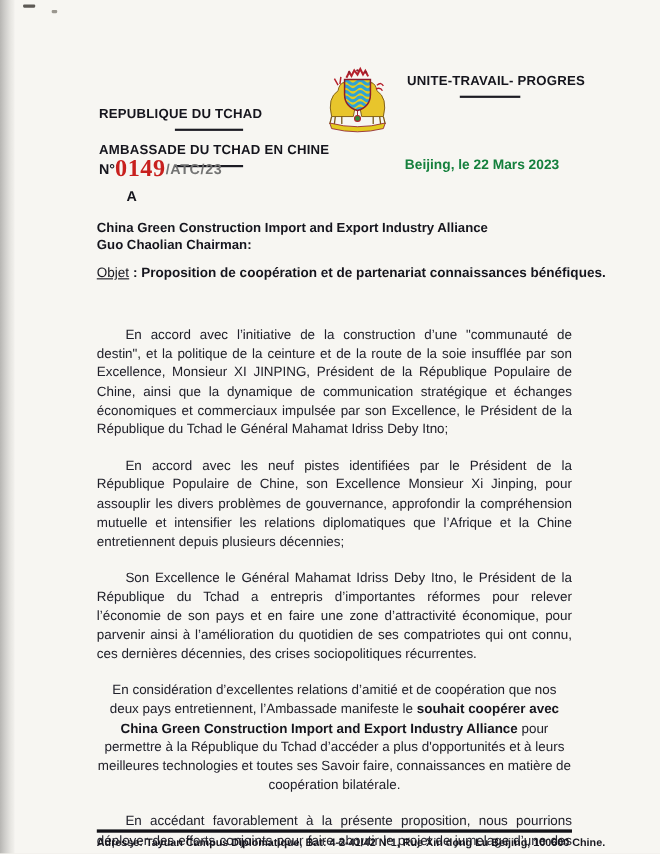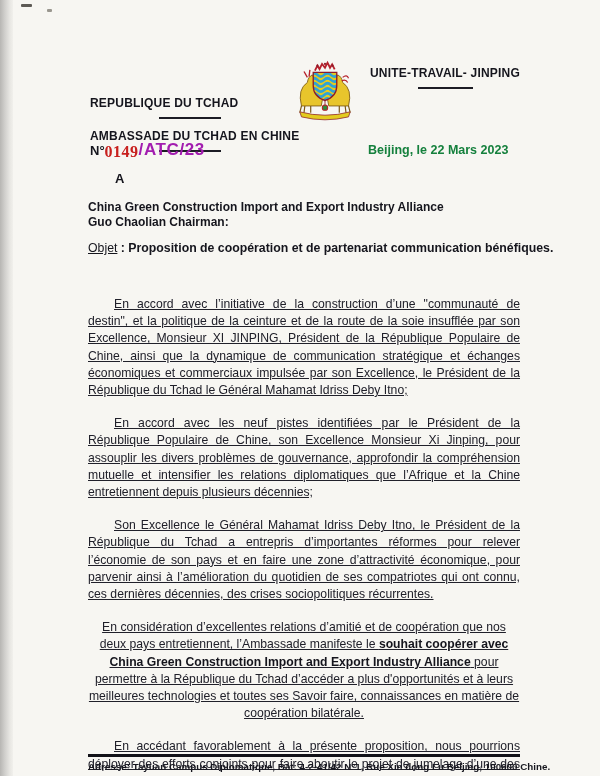--- a/index.html
+++ b/index.html
@@ -24,36 +24,36 @@
   .hdr-left{position:absolute;left:90px;top:66px;width:200px;margin-top:30px;}
   .hdr-line{font-size:12px;font-weight:bold;letter-spacing:.2px;color:#15151d;white-space:nowrap;}
   .rule{height:2px;background:#1c1c24;width:62px;margin:7px auto 10px auto;}
   .hdr-right{position:absolute;left:370px;top:66px;width:150px;text-align:left;}
   .arms{position:absolute;left:283px;top:58px;width:84px;height:64px;}
 
   
   .ref-row{position:absolute;left:90px;top:134px;width:428px;}
   .ref-no{position:absolute;left:0;top:6px;white-space:nowrap;}
   .ref-prefix{font-size:13px;font-weight:bold;color:#15151d;}
-  .ref-number{font-family:"Liberation Serif","DejaVu Serif",serif;font-size:16px;font-weight:bold;color:#c8201e;letter-spacing:.5px;vertical-align:-2px;}
-  .ref-suffix{font-size:17px;font-weight:bold;color:#a21caf;letter-spacing:.6px;margin-top:20px;}
+  .ref-number{font-family:"Liberation Serif","DejaVu Serif",serif;font-size:22px;font-weight:bold;color:#c8201e;letter-spacing:.5px;vertical-align:-2px;}
+  .ref-suffix{font-size:13px;font-weight:bold;color:#737373;letter-spacing:.6px;margin-top:20px;}
   .ref-date{position:absolute;left:278px;top:9px;font-size:12.5px;font-weight:bold;color:#15803d;white-space:nowrap;}
 
   .salutation{position:absolute;left:115px;top:171px;font-size:13px;font-weight:bold;color:#15151d;}
 
   .addressee{position:absolute;left:88px;top:200px;width:450px;font-size:12px;font-weight:bold;line-height:15px;color:#15151d;}
 
   .subject{position:absolute;left:88px;top:240px;width:470px;font-size:12.3px;line-height:17px;color:#15151d;}
   .subject-label{font-weight:400;text-decoration:underline;}
   .subject-sep{font-weight:600;white-space:pre;}
   .subject-text{font-weight:bold;}
 
   
   .letter-body{position:absolute;left:88px;top:296px;width:432px;font-size:12.2px;line-height:17.2px;color:#20202a;}
-  .letter-body p{margin:0 0 16px 0;text-decoration:underline;}
+  .letter-body p{margin:0 0 16px 0;}
   .letter-body p.indent{text-indent:26px;text-align:justify;}
   .letter-body p.mixed{text-align:center;}
   .b{font-weight:bold;color:#15151d;}
 
   
   .footer{position:absolute;left:88px;top:754px;width:432px;border-top:3.5px solid #121218;padding-top:4px;}
   .footer-text{font-size:9.8px;font-weight:bold;color:#17171f;text-align:center;white-space:nowrap;}
 </style>
 </head>
 <body>
@@ -103,40 +103,40 @@
     <path d="M36,16 h28 v16 q0,13 -14,17.5 q-14,-4.5 -14,-17.5 z" fill="none" stroke="#8c1d2c" stroke-width="1.6"></path>
 
     <path d="M50,50 l0,6" stroke="#8c1d2c" stroke-width="1"></path>
     <circle cx="50" cy="58" r="3.2" fill="#2e8d3a" stroke="#b5202c" stroke-width="1.2"></circle>
 
     <path d="M20,63 q30,8 60,0 l-2,6 q-28,7 -56,0 z" fill="#e3cb1f" stroke="#8c1d2c" stroke-width="0.9"></path>
   </svg>
 </div>
 
 <div class="hdr-right">
-  <div class="hdr-line">UNITE-TRAVAIL- JINPING</div>
+  <div class="hdr-line">UNITE-TRAVAIL- PROGRES</div>
   <div class="rule" style="width:55px;"></div>
 </div>
 
 <div class="ref-row">
   <div class="ref-no">
     <span class="ref-prefix">N°</span><span class="ref-number">0149</span><span class="ref-suffix">/ATC/23</span>
   </div>
   <div class="ref-date">Beijing, le 22 Mars 2023</div>
 </div>
 
 <div class="salutation">A</div>
 
 <div class="addressee">
   <div>China Green Construction Import and Export Industry Alliance</div>
   <div>Guo Chaolian Chairman:</div>
 </div>
 
 <div class="subject">
-  <span class="subject-label">Objet</span><span class="subject-sep"> : </span><span class="subject-text">Proposition de coopération et de partenariat communication bénéfiques.</span>
+  <span class="subject-label">Objet</span><span class="subject-sep"> : </span><span class="subject-text">Proposition de coopération et de partenariat connaissances bénéfiques.</span>
 </div>
 
 <div class="letter-body">
   <p class="indent">En accord avec l’initiative de la construction d’une "communauté de destin", et la politique de la ceinture et de la route de la soie insufflée par son Excellence, Monsieur XI JINPING, Président de la République Populaire de Chine, ainsi que la dynamique de communication stratégique et échanges économiques et commerciaux impulsée par son Excellence, le Président de la République du Tchad le Général Mahamat Idriss Deby Itno;</p>
   <p class="indent">En accord avec les neuf pistes identifiées par le Président de la République Populaire de Chine, son Excellence Monsieur Xi Jinping, pour assouplir les divers problèmes de gouvernance, approfondir la compréhension mutuelle et intensifier les relations diplomatiques que l’Afrique et la Chine entretiennent depuis plusieurs décennies;</p>
   <p class="indent">Son Excellence le Général Mahamat Idriss Deby Itno, le Président de la République du Tchad a entrepris d’importantes réformes pour relever l’économie de son pays et en faire une zone d’attractivité économique, pour parvenir ainsi à l’amélioration du quotidien de ses compatriotes qui ont connu, ces dernières décennies, des crises sociopolitiques récurrentes.</p>
   <p class="mixed"><span>En considération d’excellentes relations d’amitié et de coopération que nos deux pays entretiennent, l’Ambassade manifeste le </span><span class="b">souhait coopérer avec  China Green Construction Import and Export Industry Alliance</span><span> pour permettre à la République du Tchad d’accéder a plus d'opportunités et à leurs meilleures technologies et toutes ses Savoir faire, connaissances en matière de coopération bilatérale.</span></p>
   <p class="indent">En accédant favorablement à la présente proposition, nous pourrions déployer des efforts conjoints pour faire aboutir le projet de jumelage d’une des ville de la République du Tchad avec de différentes villes de Chine, menant ainsi à bien les neuf domaines de coopération et les cinq liens de « la Ceinture et la Route » initiés par son Excellence Monsieur Xi Jinping, Président de la République Populaire de Chine, à</p>
 </div>
 

